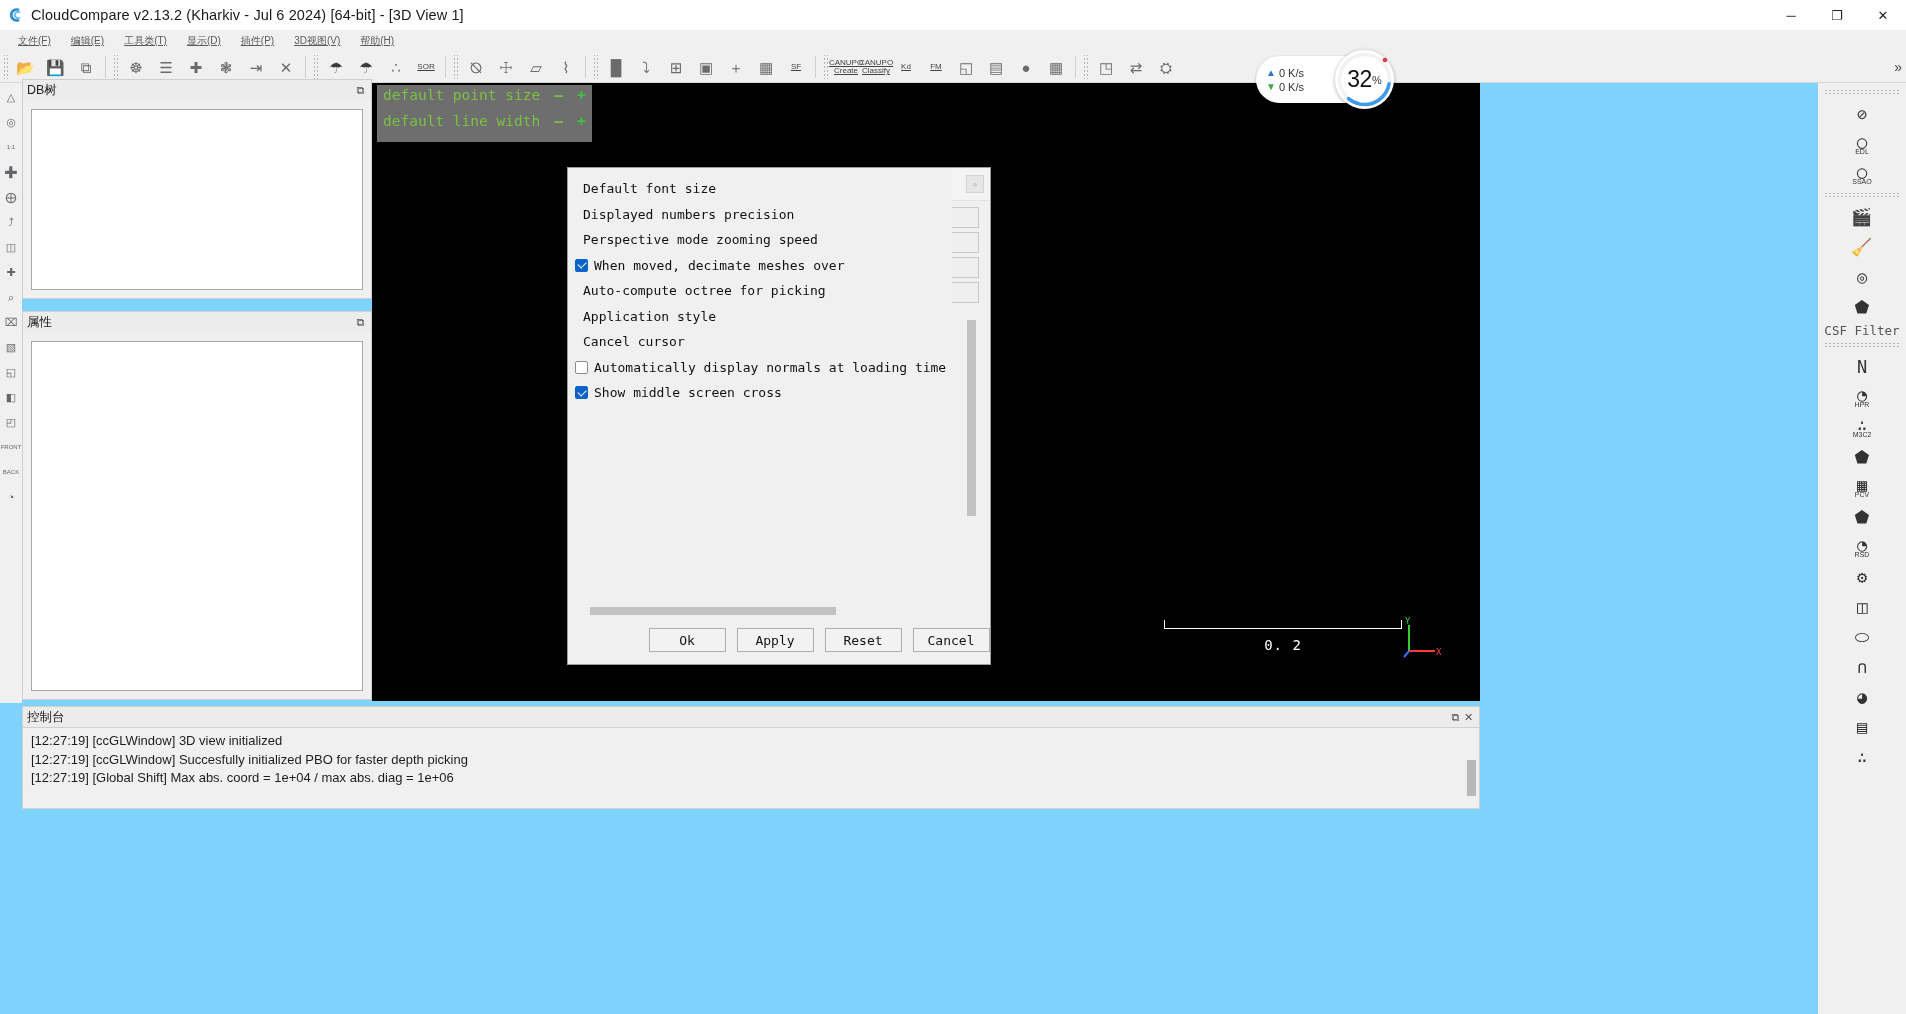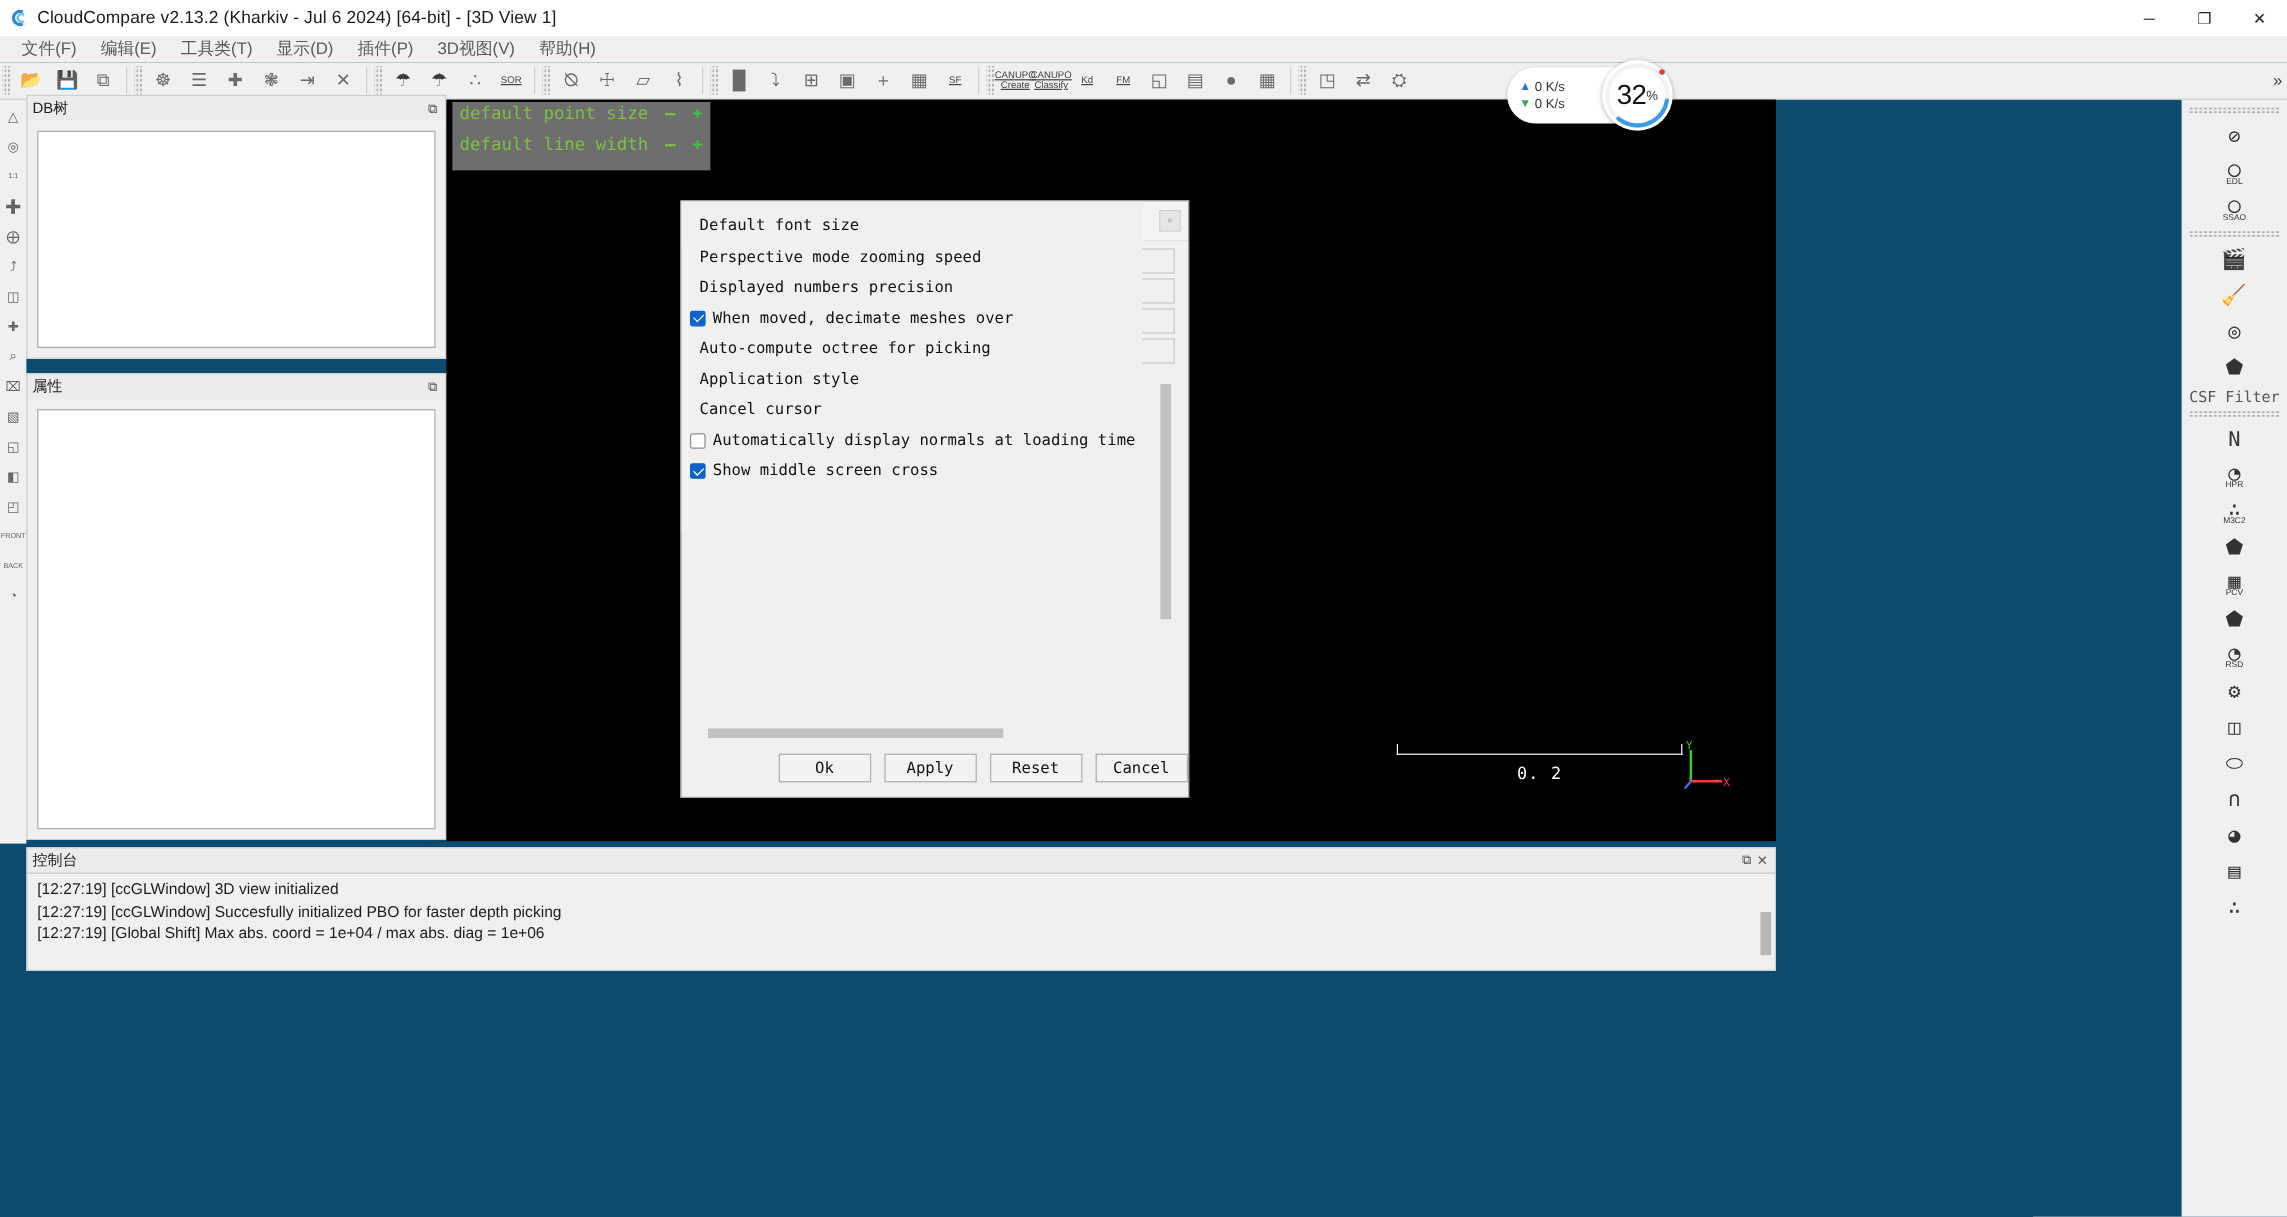--- a/index.html
+++ b/index.html
@@ -4,21 +4,21 @@
 <style>
   * { box-sizing: border-box; margin:0; padding:0; }
   html,body { width:1906px; height:1014px; overflow:hidden; }
   body {
     font-family: "Liberation Sans", sans-serif;
     font-size: 12px;
     background: #f0f0f0;
     color:#111;
     -webkit-font-smoothing: none;
   }
-  .app { position:relative; width:1906px; height:1014px; background:#0c4a6e; }
+  .app { position:relative; width:1906px; height:1014px; background:#7dd3fc; }
 
   
   .titlebar {
     position:absolute; top:0; left:0; width:1906px; height:30px;
     background:#ffffff; display:flex; align-items:center;
   }
   .title-ico {
     width:16px; height:16px; margin-left:8px; margin-right:7px;
     position:relative; flex:0 0 auto;
   }
@@ -29,21 +29,21 @@
     width:46px; height:30px; display:flex; align-items:center; justify-content:center;
     font-size:13px; color:#222;
   }
 
   
   .menubar {
     position:absolute; top:30px; left:0; width:1906px; height:22px;
     background:#f0f0f0; display:flex; align-items:center; padding-left:8px;
   }
   .menu-item {
-    font-size:14px; color:#5a5a5a; padding:2px 10px; white-space:nowrap;
+    font-size:10px; color:#5a5a5a; padding:2px 10px; white-space:nowrap;text-decoration:underline;
   }
 
   
   .toolbar {
     position:absolute; top:52px; left:0; width:1906px; height:31px;
     background:#f0f0f0; border-bottom:1px solid #d6d6d6;
     display:flex; align-items:center;
   }
   .tb-grip {
     width:7px; height:24px; margin:0 2px; flex:0 0 auto;
@@ -599,24 +599,24 @@
         <div class="grp-btn">Color scale (scalar field)</div>
         <div class="grp-btn">Labels</div>
         <div class="grp-btn">Other options</div>
       </div>
 
     <div class="dlg-list clip" id="dlg-list">
         <div class="row plain">
           <span>Default font size</span>
         </div>
         <div class="row plain">
+          <span>Displayed numbers precision</span>
+        </div>
+        <div class="row plain">
           <span>Perspective mode zooming speed</span>
-        </div>
-        <div class="row plain">
-          <span>Displayed numbers precision</span>
         </div>
         <div class="row">
           <span class="cb on"></span>
           <span>When moved, decimate meshes over</span>
         </div>
         <div class="row plain">
           <span>Auto-compute octree for picking</span>
         </div>
         <div class="row plain">
           <span>Application style</span>

